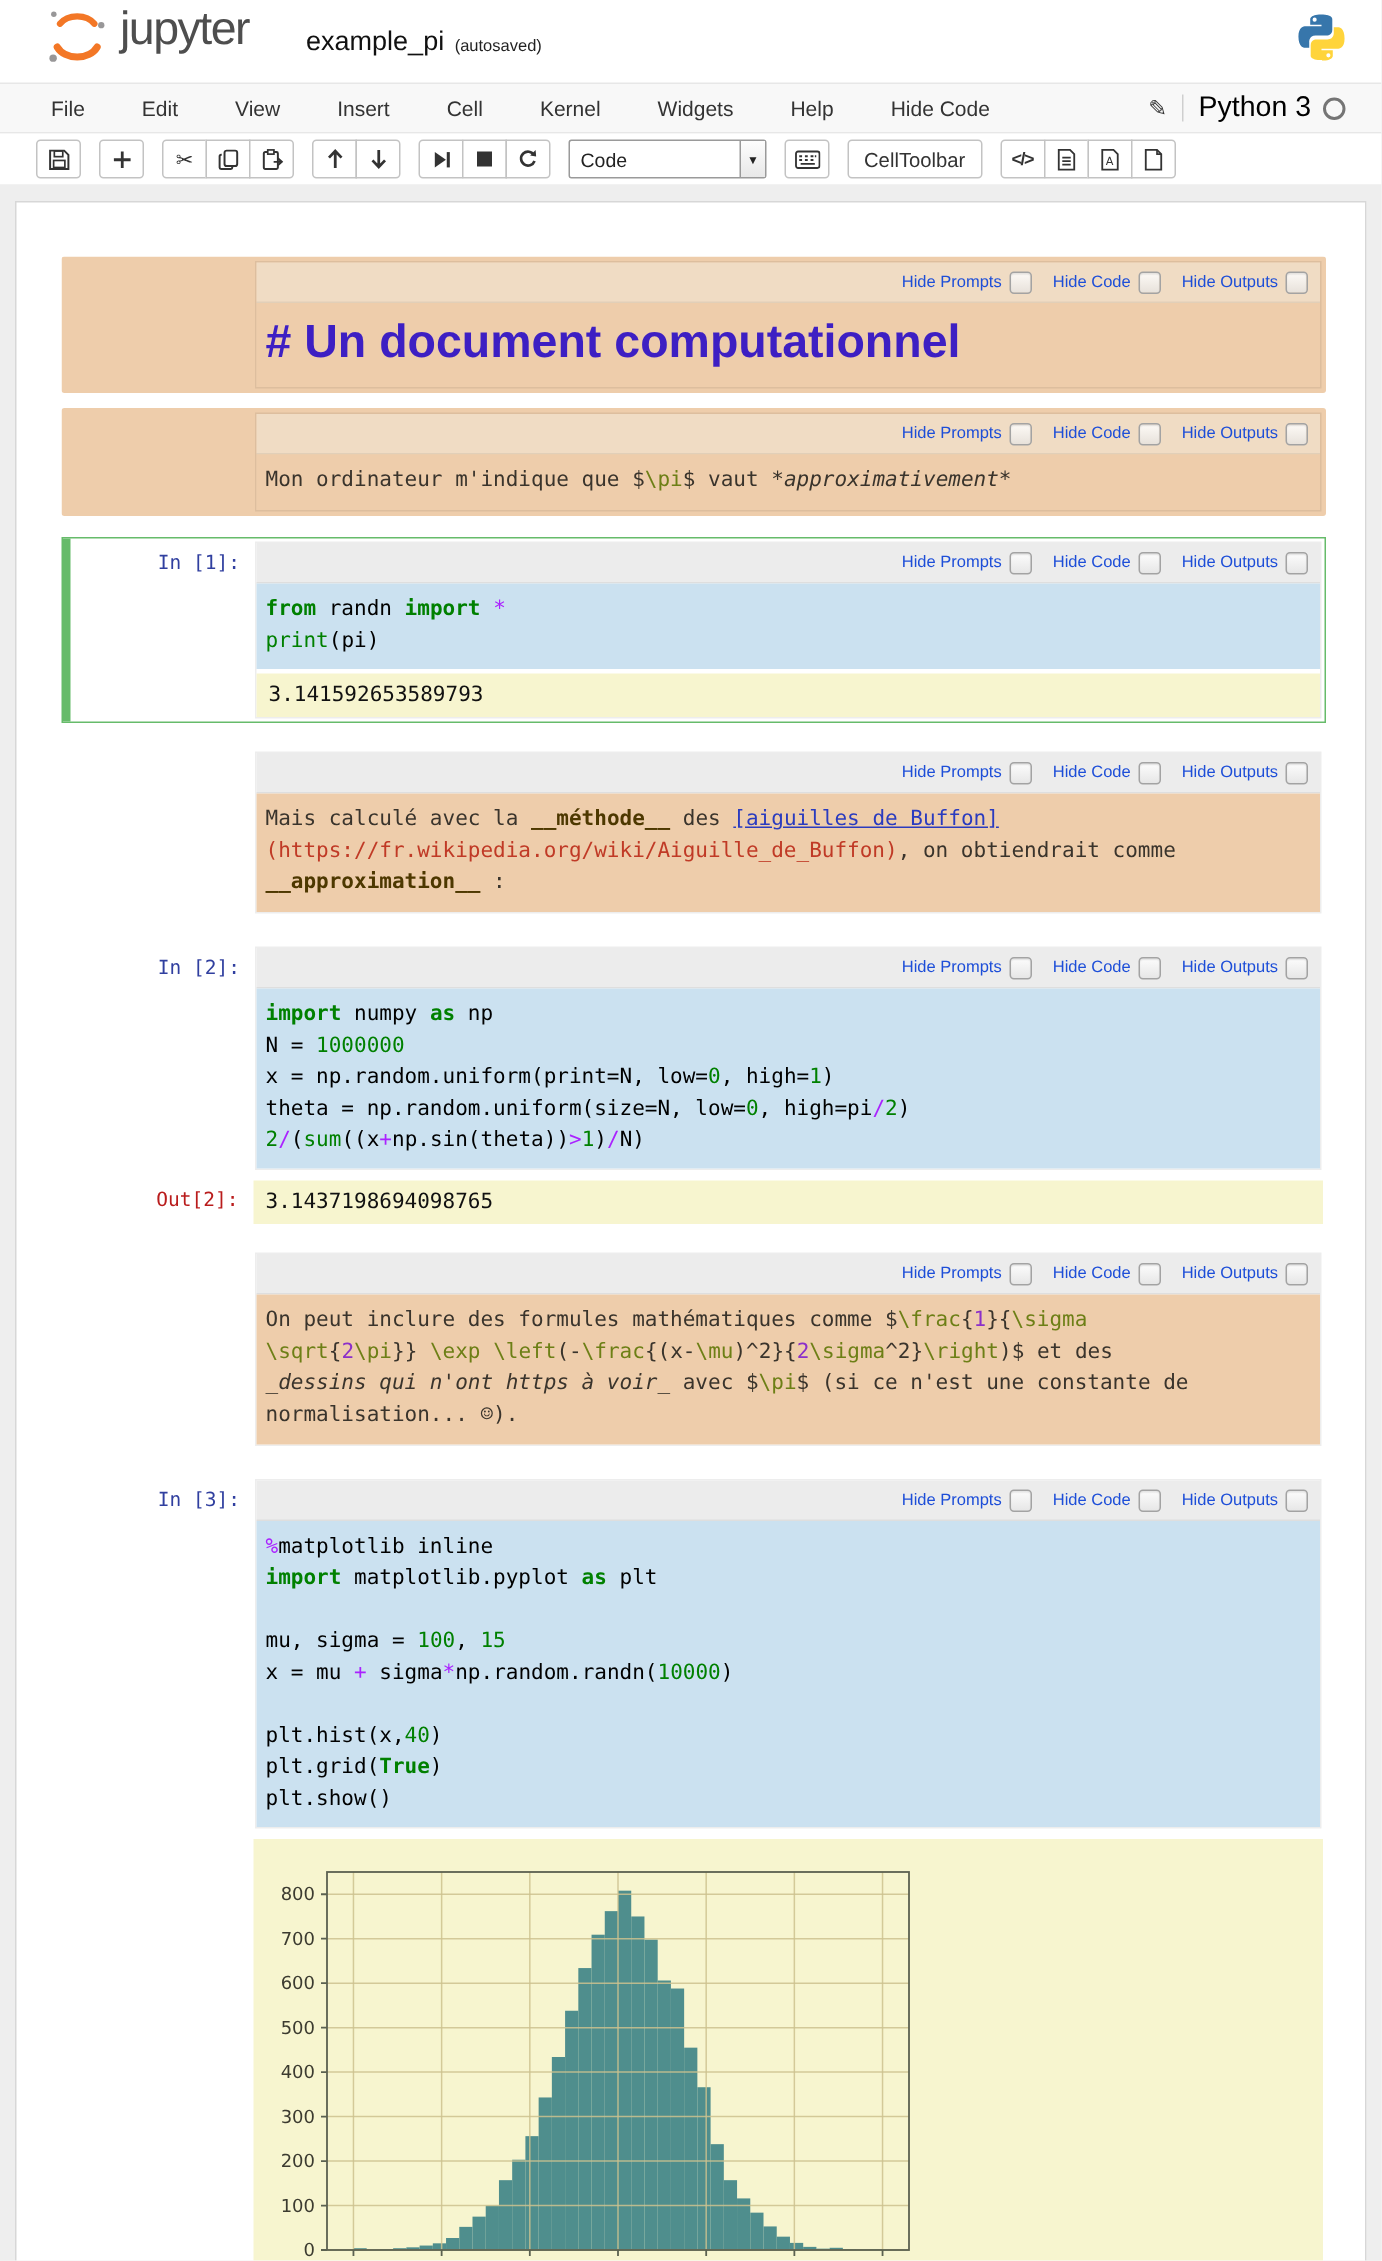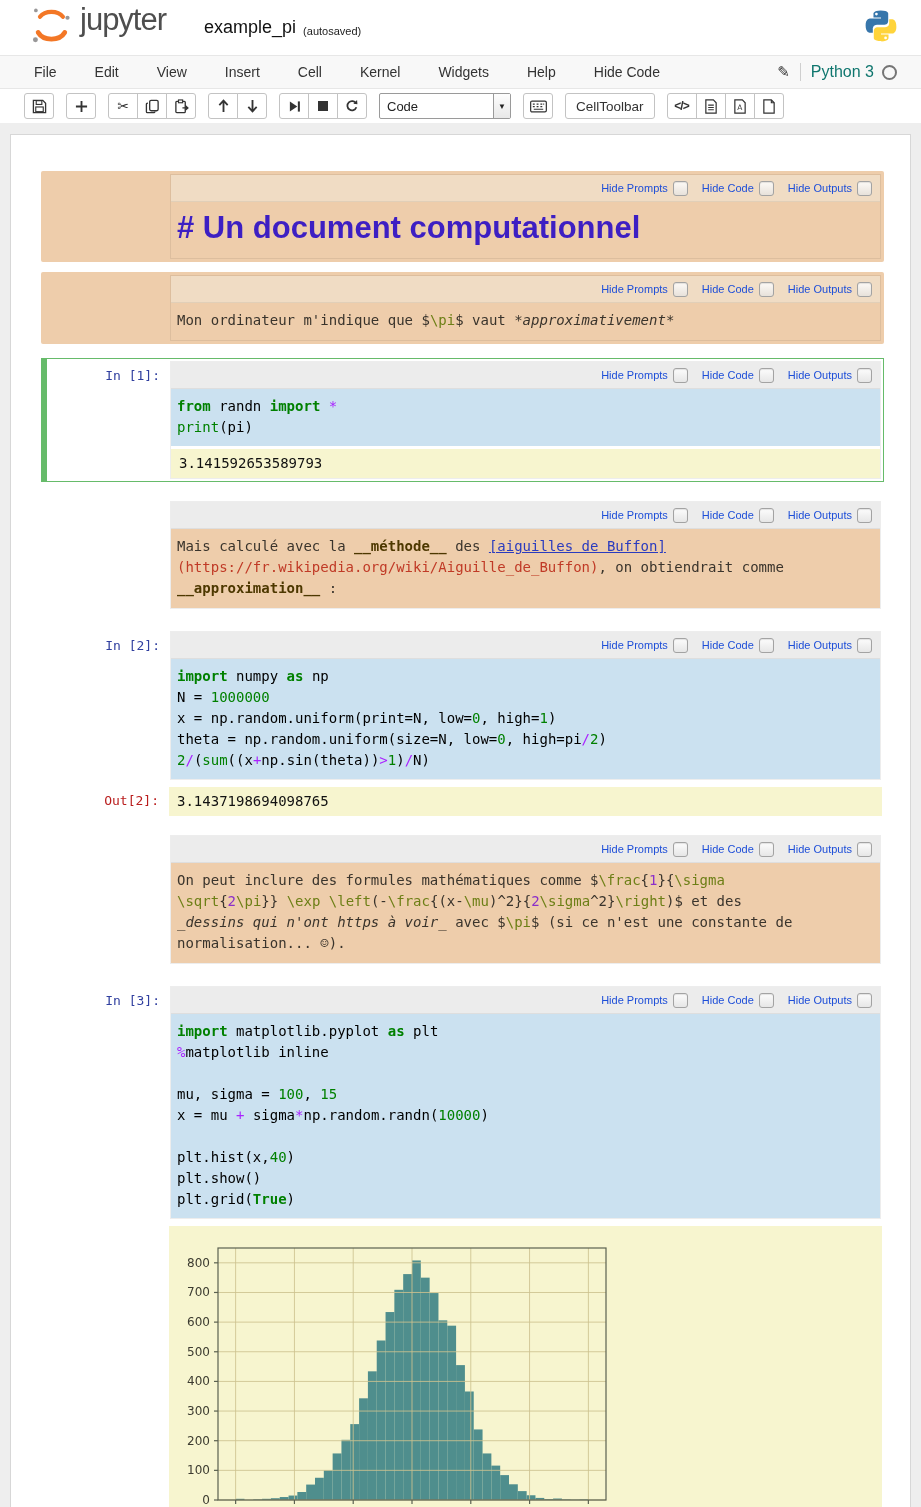--- a/index.html
+++ b/index.html
@@ -15,21 +15,21 @@
   .nb-title { font-size:18px; color:#111; margin-left:38px; }
   .autosave { font-size:11px; color:#222; margin-left:7px; padding-top:6px;}
   .spacer { flex:1; }
 
   .menubar { background:#f8f8f8; height:33px; display:flex; align-items:center;
              padding:0 24px 0 34px; border-bottom:1px solid #e7e7e7; font-size:14px; color:#333;}
   .menu-item { padding:6px 0; margin-right:0; cursor:pointer; }
   .menu-item + .menu-item { margin-left:38px; }
   .mode-pencil { margin-left:auto; color:#333; font-size:15px; }
   .mb-divider { width:1px; height:18px; background:#cfcfcf; margin:0 10px; }
-  .kernel-name { font-size:16px; color:#0f766e; }
+  .kernel-name { font-size:19px; color:#000000; }
   .kernel-ind { width:15px; height:15px; border:2px solid #757575; border-radius:50%;
                 margin-left:8px; background:transparent; }
 
   .toolbar { background:#ffffff; height:34px; display:flex; align-items:center;
              padding:0 0 0 24px; }
   .btn-group { display:flex; margin-right:12px; }
   .tb-btn { min-width:30px; height:26px; background:#fff; border:1px solid #c3c3c3;
             display:flex; align-items:center; justify-content:center; cursor:pointer;
             color:#333; font-size:14px; }
   .btn-group .tb-btn + .tb-btn { margin-left:-1px; }
@@ -400,29 +400,29 @@
     <div class="cell-inner">
       <div class="celltoolbar">
         <span class="ct-label">Hide Prompts</span>
             <span class="ct-checkbox"></span>
         <span class="ct-label">Hide Code</span>
             <span class="ct-checkbox"></span>
         <span class="ct-label">Hide Outputs</span>
             <span class="ct-checkbox"></span>
       </div>
       <div class="code-source">
+        <div class="cm-line"><span class="tok-op">%</span><span class="tok-pl">matplotlib inline</span></div>
         <div class="cm-line"><span class="tok-kw">import</span><span class="tok-pl"> matplotlib.pyplot </span><span class="tok-kw">as</span><span class="tok-pl"> plt</span></div>
-        <div class="cm-line"><span class="tok-op">%</span><span class="tok-pl">matplotlib inline</span></div>
         <div class="cm-line">&nbsp;</div>
         <div class="cm-line"><span class="tok-pl">mu, sigma = </span><span class="tok-num">100</span><span class="tok-pl">, </span><span class="tok-num">15</span></div>
         <div class="cm-line"><span class="tok-pl">x = mu </span><span class="tok-op">+</span><span class="tok-pl"> sigma</span><span class="tok-op">*</span><span class="tok-pl">np.random.randn(</span><span class="tok-num">10000</span><span class="tok-pl">)</span></div>
         <div class="cm-line">&nbsp;</div>
         <div class="cm-line"><span class="tok-pl">plt.hist(x,</span><span class="tok-num">40</span><span class="tok-pl">)</span></div>
+        <div class="cm-line"><span class="tok-pl">plt.grid(</span><span class="tok-kw">True</span><span class="tok-pl">)</span></div>
         <div class="cm-line"><span class="tok-pl">plt.show()</span></div>
-        <div class="cm-line"><span class="tok-pl">plt.grid(</span><span class="tok-kw">True</span><span class="tok-pl">)</span></div>
       </div>
     </div>
   </div>
   <div class="out-row">
     <div class="prompt-col"></div>
     <div class="out-area plot">
       <svg width="462" height="294" viewBox="0 0 462 294">
             <rect x="47" y="14" width="388" height="252" fill="#f7f5cf"></rect>
             <rect x="64.64" y="264.81" width="8.82" height="1.19" fill="#4f8e8d"></rect>
             <rect x="73.45" y="266.00" width="8.82" height="0.00" fill="#4f8e8d"></rect>

